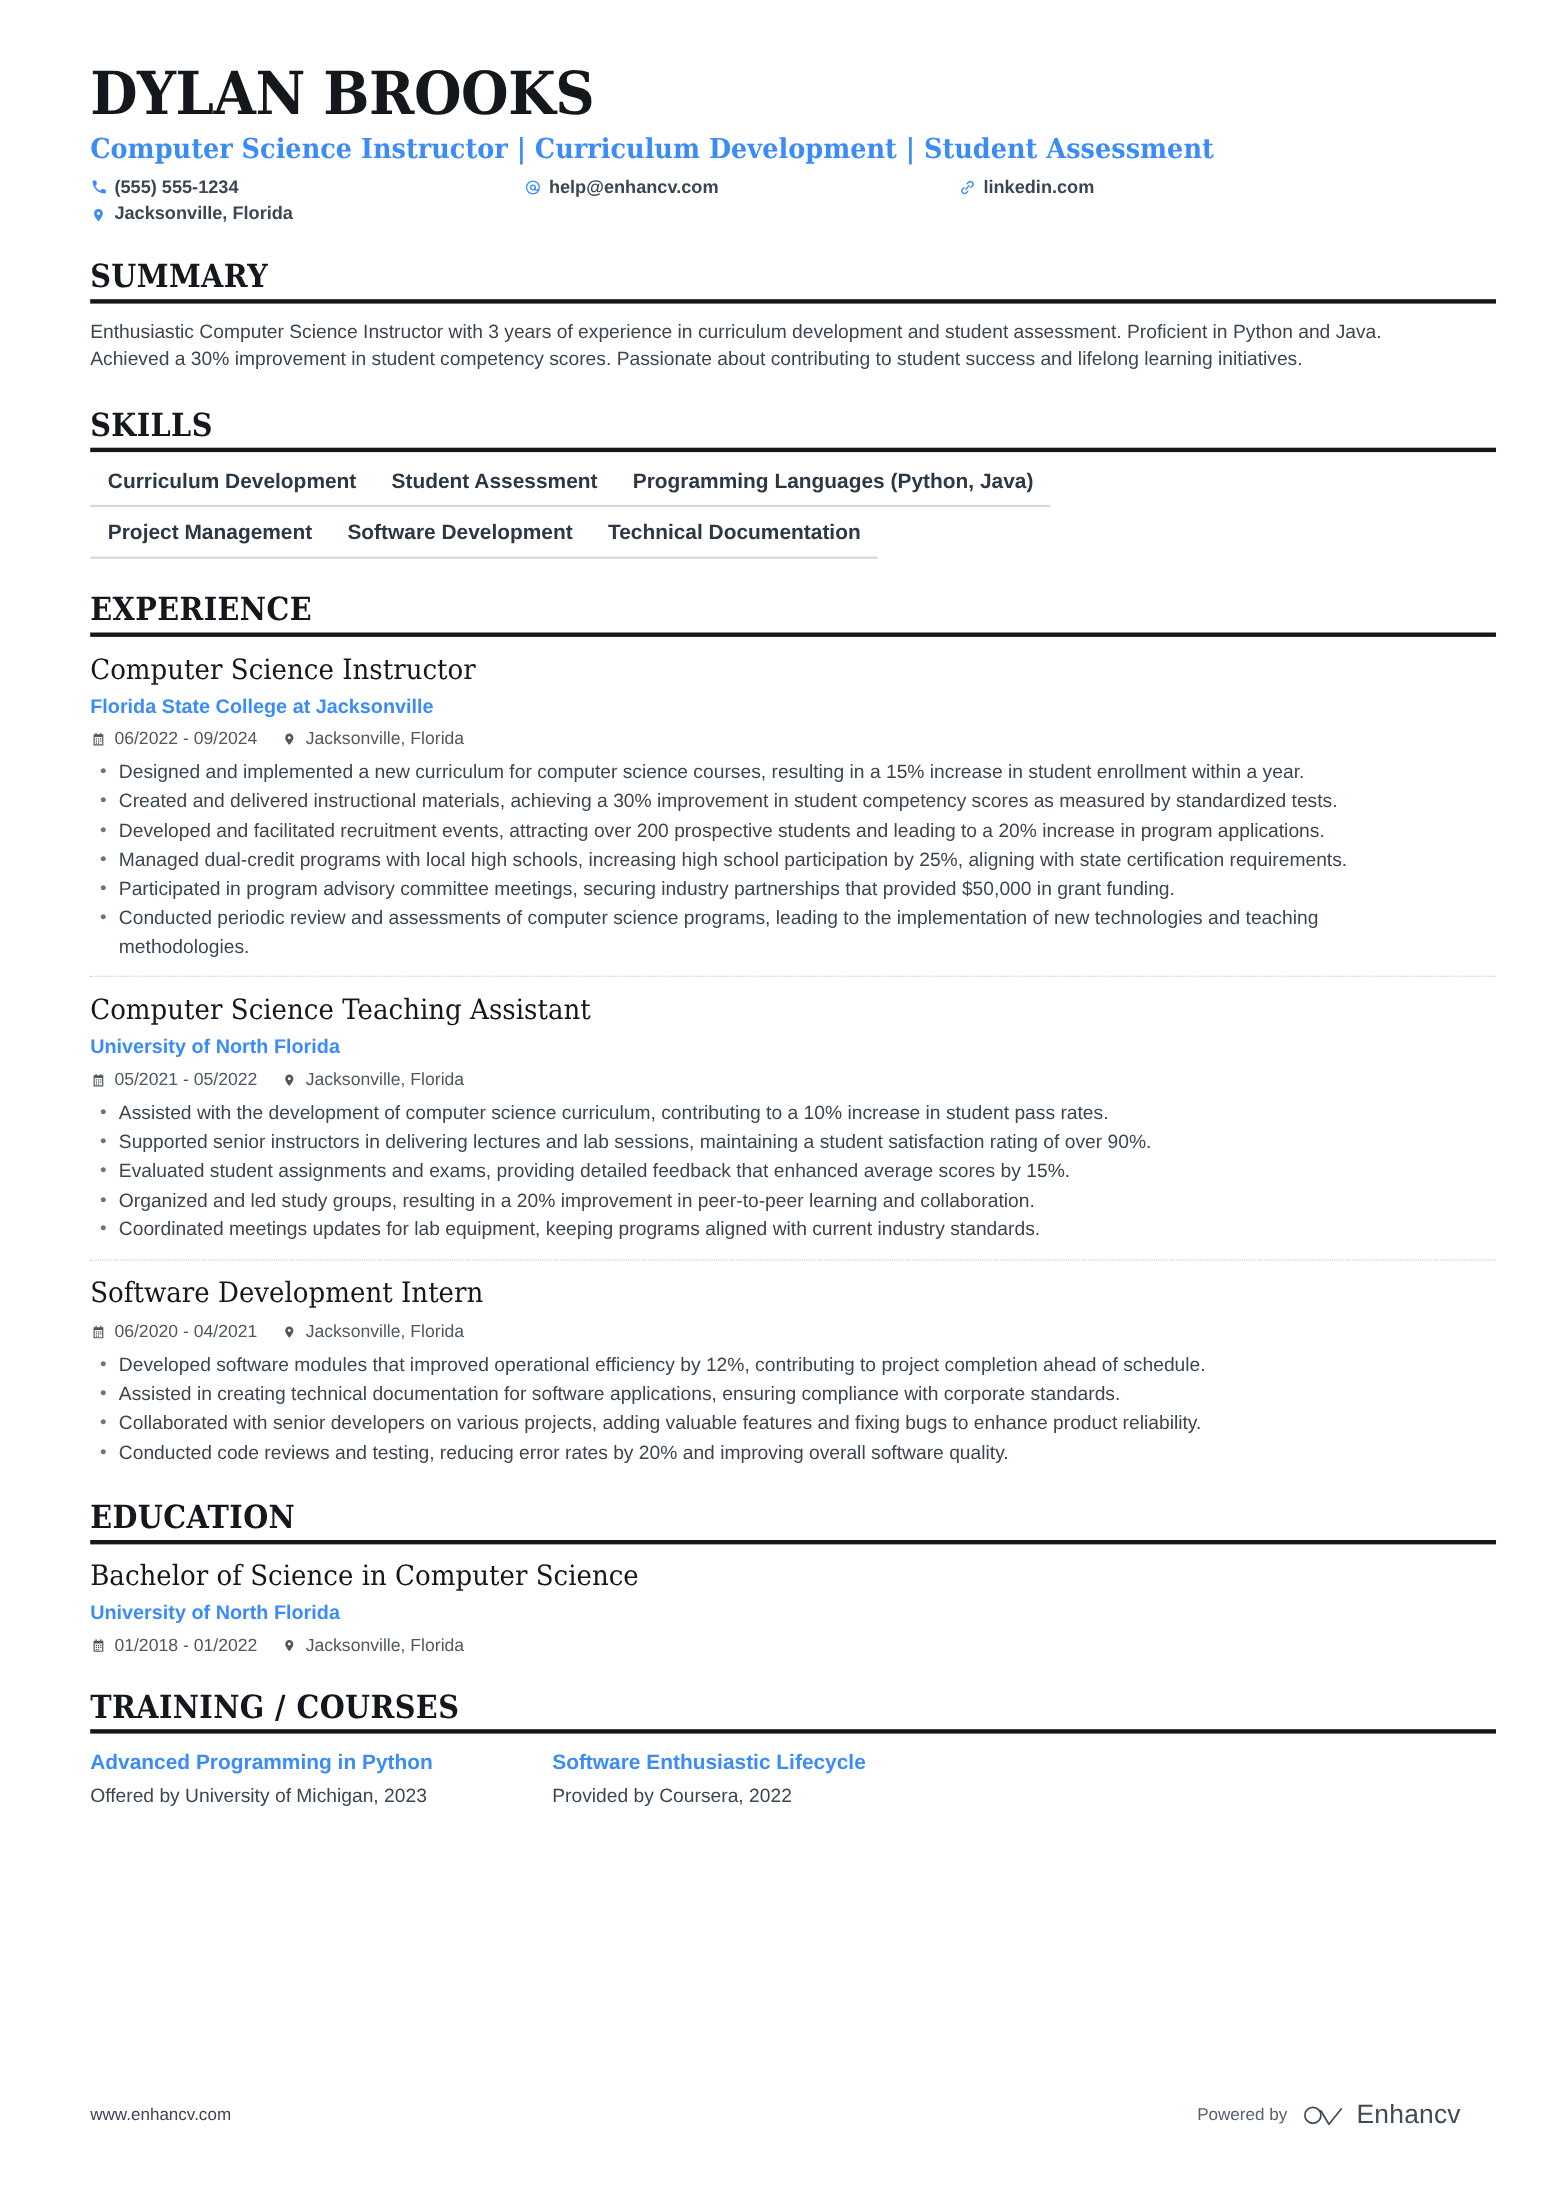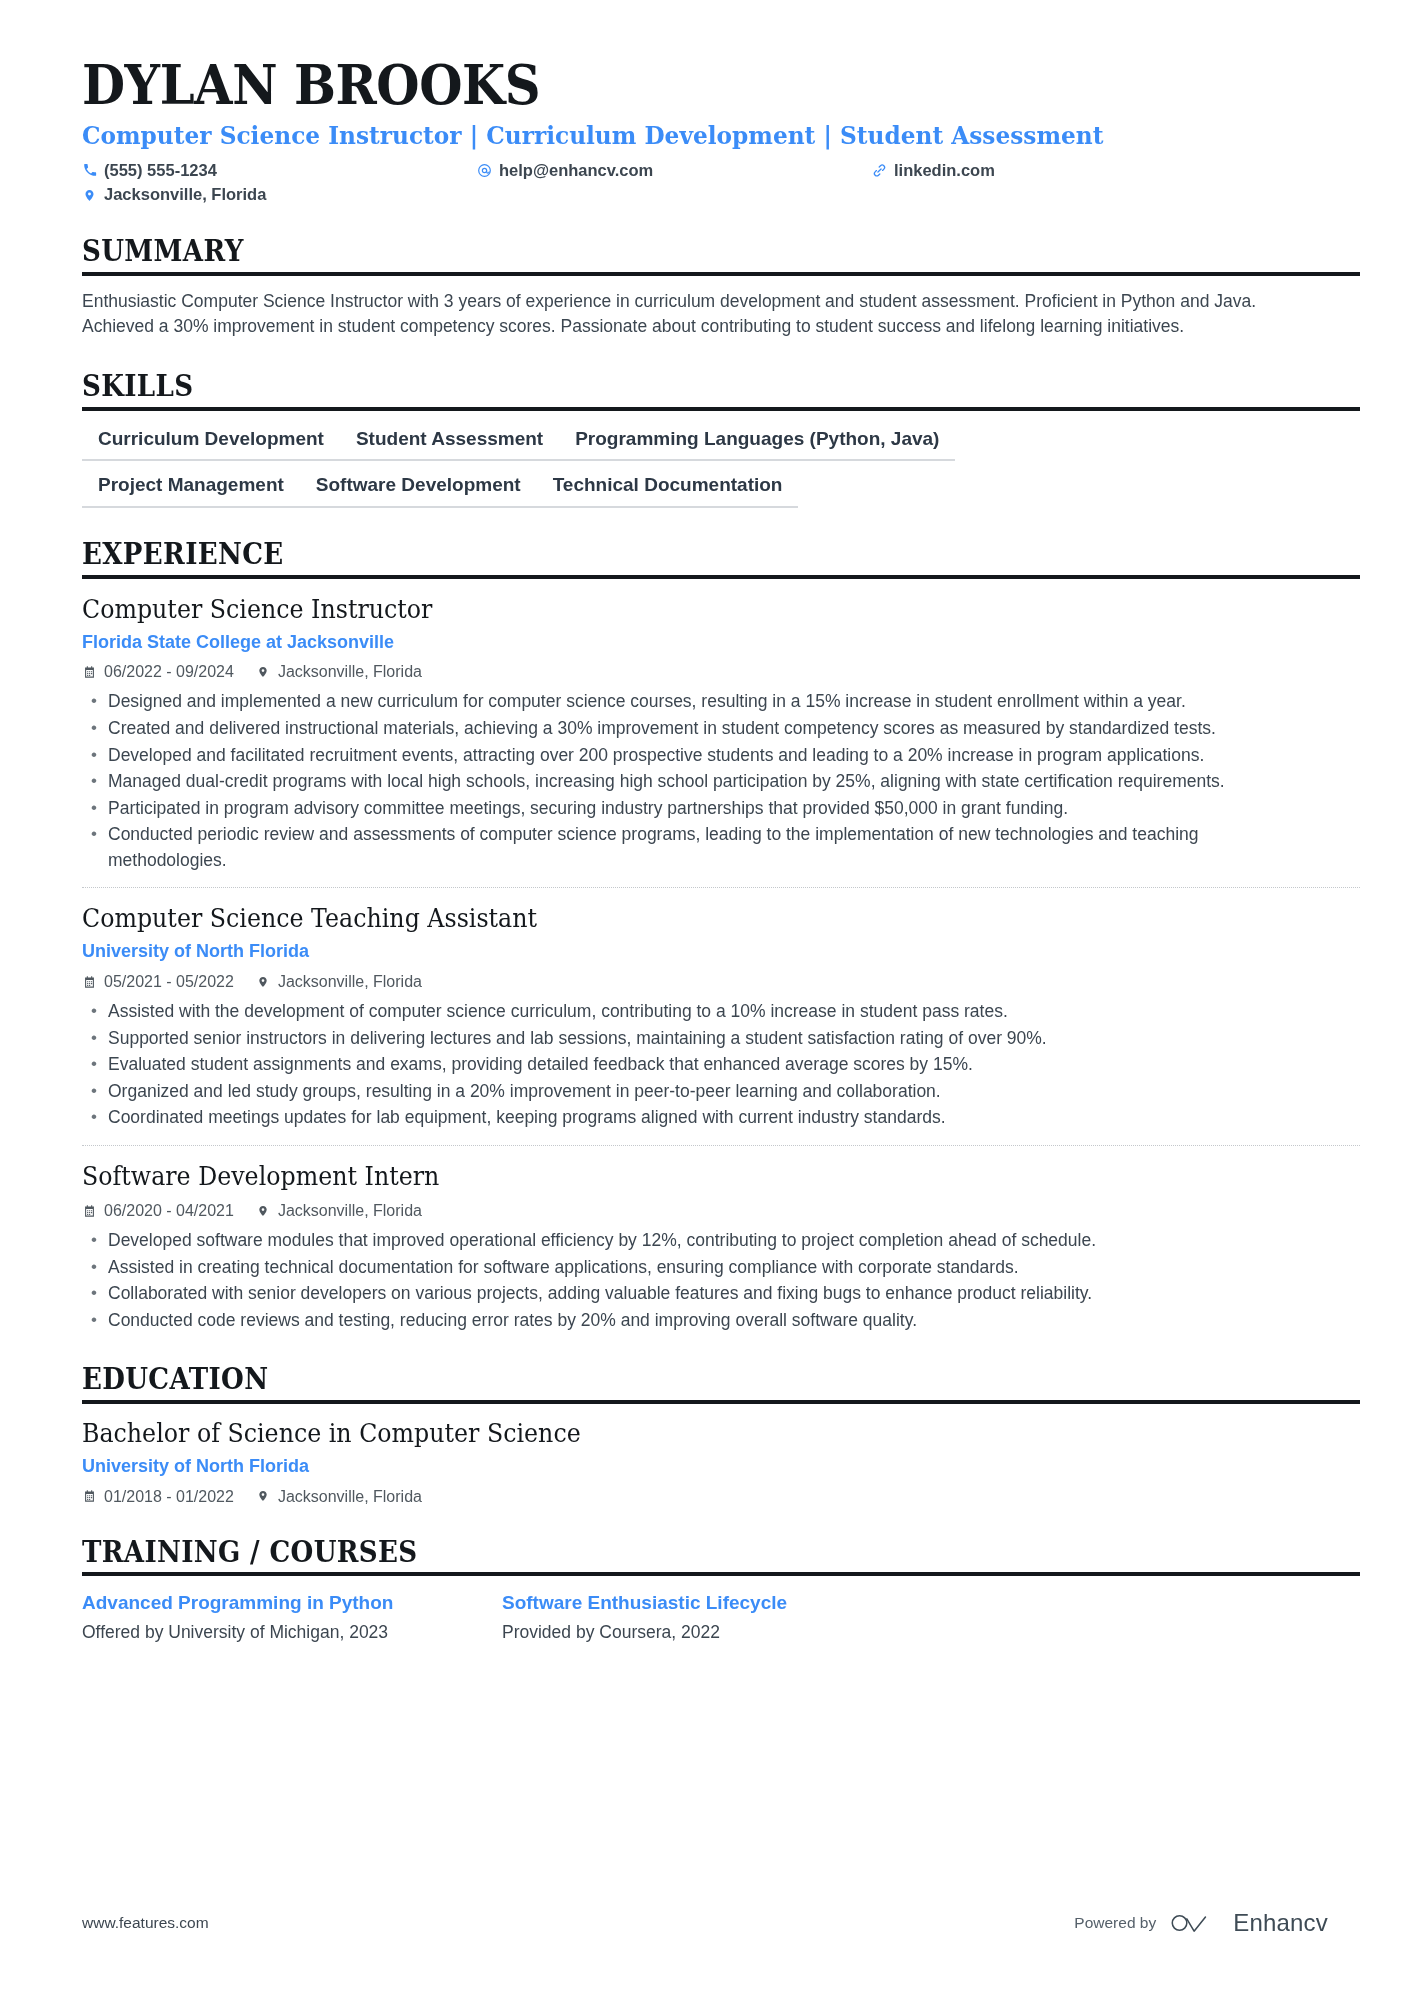--- a/index.html
+++ b/index.html
@@ -247,21 +247,21 @@
   }
 
   .brand-powered {
     font-size: 15.5px;
     color: #55606a;
   }
 
   .brand-logo {
     display: flex;
     align-items: center;
-    gap: 23px;
+    gap: 9px;
     color: #3e4b55;
     justify-content: space-between;
   }
 
   .brand-word {
     font-size: 24px;
     color: #3e4b55;
     letter-spacing: 0.2px;
     line-height: 1;
   }
@@ -517,21 +517,21 @@
         <div class="course-sub">Offered by University of Michigan, 2023</div>
       </div>
       <div class="course">
         <div class="course-name">Software Enthusiastic Lifecycle</div>
         <div class="course-sub">Provided by Coursera, 2022</div>
       </div>
     </div>
   </div>
 
   <div class="footer">
-    <div class="footer-url">www.features.com</div>
+    <div class="footer-url">www.enhancv.com</div>
     <div class="brand">
       <span class="brand-powered">Powered by</span>
       <span class="brand-logo">
         <svg width="40" height="24" viewBox="0 0 44 26" fill="none" stroke="#3e4b55" stroke-width="1.7" stroke-linecap="round" stroke-linejoin="round">
           <circle cx="10.5" cy="13" r="8"></circle>
           <path d="M18.5 8.5 L26.5 22 L39 6.5"></path>
         </svg>
         <span class="brand-word">Enhancv</span>
       </span>
     </div>

